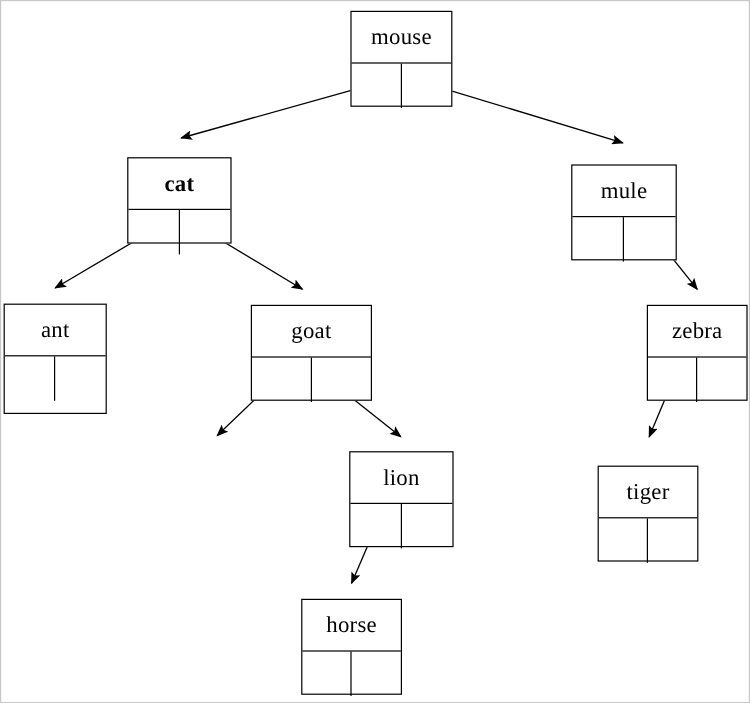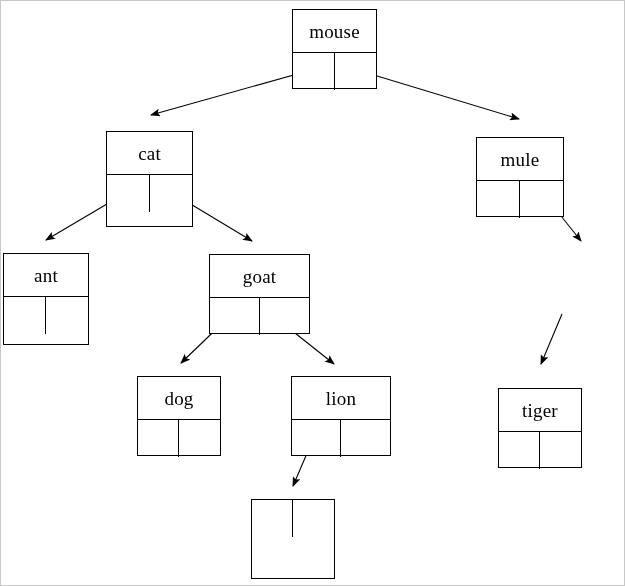--- a/index.html
+++ b/index.html
@@ -79,21 +79,21 @@
   </svg>
 
   <div class="tree-node" style="left:291px; top:8px; width:85px; height:80px;">
     <div class="node-label-cell">mouse</div>
     <div class="node-pointer-row">
       <div class="node-pointer-cell left-ptr"></div>
       <div class="node-pointer-cell right-ptr"></div>
     </div>
   </div>
 
-  <div class="tree-node" style="left:105px; top:130px; width:87px; height:96px;">
+  <div class="tree-node" style="left:105px; top:130px; width:87px; height:72px;font-weight:bold;">
     <div class="node-label-cell">cat</div>
     <div class="node-pointer-row">
       <div class="node-pointer-cell left-ptr"></div>
       <div class="node-pointer-cell right-ptr"></div>
     </div>
   </div>
 
   <div class="tree-node" style="left:475px; top:136px; width:88px; height:80px;">
     <div class="node-label-cell">mule</div>
     <div class="node-pointer-row">
@@ -111,45 +111,46 @@
   </div>
 
   <div class="tree-node" style="left:208px; top:253px; width:101px; height:80px;">
     <div class="node-label-cell">goat</div>
     <div class="node-pointer-row">
       <div class="node-pointer-cell left-ptr"></div>
       <div class="node-pointer-cell right-ptr"></div>
     </div>
   </div>
 
-
-  <div class="tree-node" style="left:136px; top:375px; width:84px; height:80px;">
-    <div class="node-label-cell">dog</div>
+  <div class="tree-node" style="left:538px; top:253px; width:84px; height:80px;">
+    <div class="node-label-cell">zebra</div>
     <div class="node-pointer-row">
       <div class="node-pointer-cell left-ptr"></div>
       <div class="node-pointer-cell right-ptr"></div>
     </div>
   </div>
 
-  <div class="tree-node" style="left:290px; top:375px; width:100px; height:80px;">
+
+  <div class="tree-node" style="left:290px; top:375px; width:87px; height:80px;">
     <div class="node-label-cell">lion</div>
     <div class="node-pointer-row">
       <div class="node-pointer-cell left-ptr"></div>
       <div class="node-pointer-cell right-ptr"></div>
     </div>
   </div>
 
   <div class="tree-node" style="left:497px; top:375px; width:84px; height:80px;margin-top:12px;">
     <div class="node-label-cell">tiger</div>
     <div class="node-pointer-row">
       <div class="node-pointer-cell left-ptr"></div>
       <div class="node-pointer-cell right-ptr"></div>
     </div>
   </div>
 
   <div class="tree-node" style="left:250px; top:498px; width:84px; height:80px;">
+    <div class="node-label-cell">horse</div>
     <div class="node-pointer-row">
       <div class="node-pointer-cell left-ptr"></div>
       <div class="node-pointer-cell right-ptr"></div>
     </div>
   </div>
 
 </div>
 
 </body></html>

